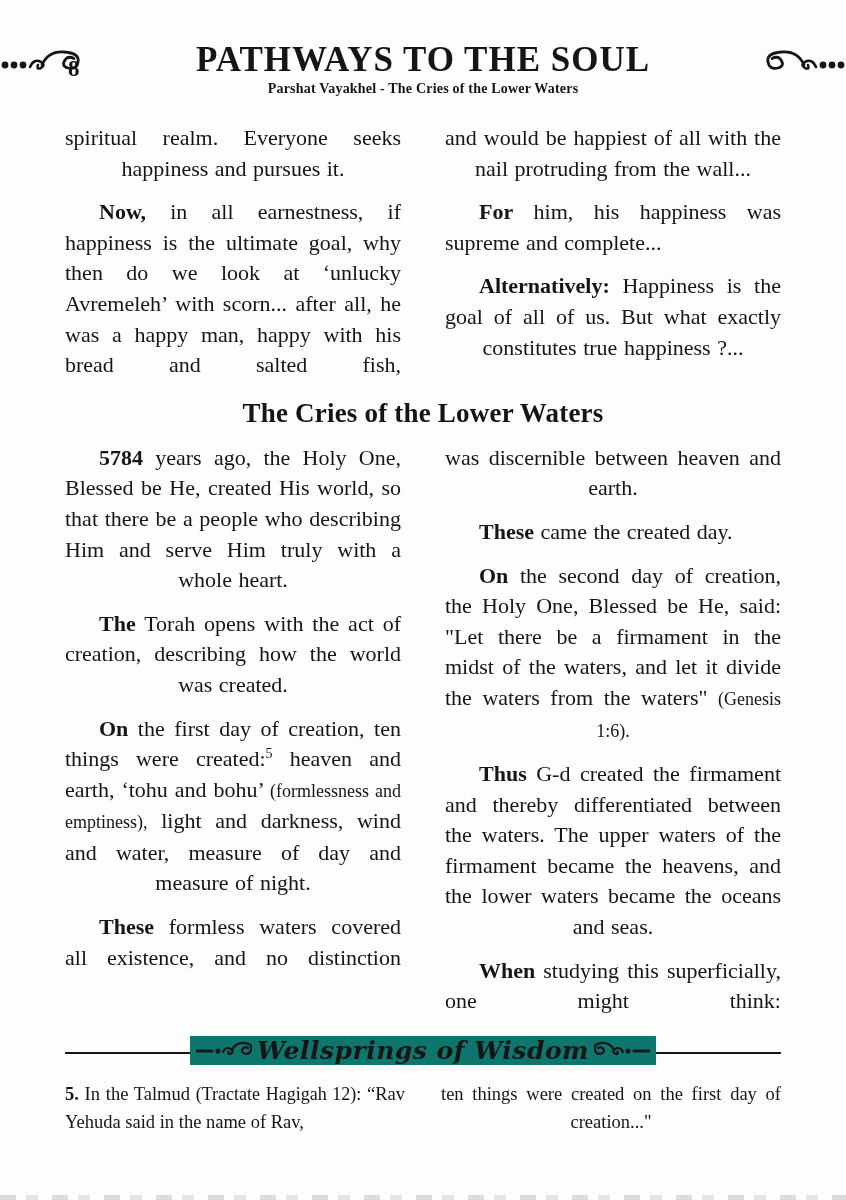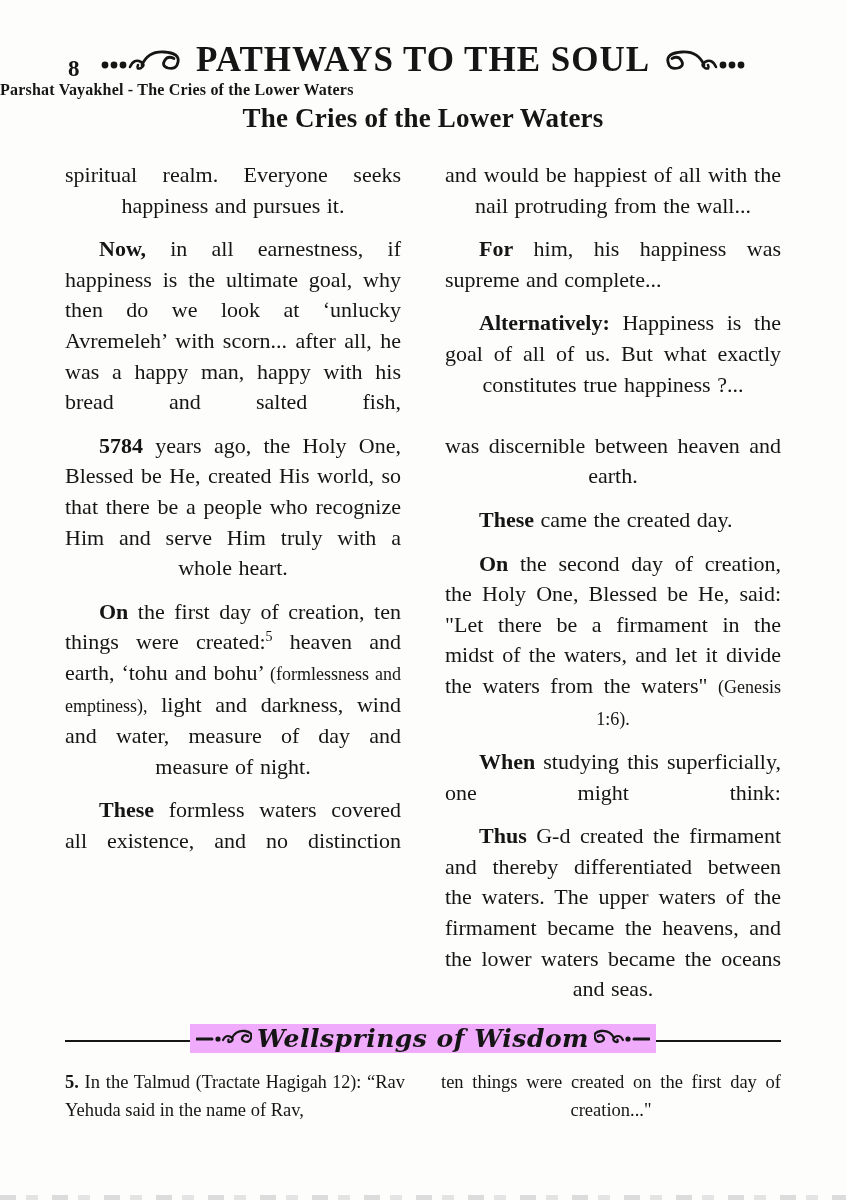--- a/index.html
+++ b/index.html
@@ -13,31 +13,31 @@
     overflow:hidden;
     box-sizing:border-box;
   }
   
   .header { position:relative; padding-top:42px; }
   .page-num {
     position:absolute; left:68px; top:56px;
     font-size:23px; font-weight:bold;
   }
   .title-row {
-    display:flex; justify-content:center; align-items:center; gap:8px;
+    display:flex; justify-content:space-between; align-items:center; gap:8px;
     line-height:1;
   }
   .title {
     font-size:35px; font-weight:bold; letter-spacing:1px;
     white-space:nowrap;
   }
   .flourish { display:block; }
   .flourish.flip { transform:scaleX(-1); }
   .subtitle {
-    text-align:left; font-size:16px; font-weight:bold;
+    text-align:center; font-size:14px; font-weight:bold;
     margin-top:4px; letter-spacing:0.2px;
   }
   
   .content { padding:0 65px; }
   .cols { display:flex; gap:44px; }
   .col { flex:1 1 0; min-width:0; }
   .content p {
     margin:0 0 13px 0;
     font-size:22px; line-height:30.6px;
     text-align:justify;
@@ -55,21 +55,21 @@
     margin:4px 0 14px 0; letter-spacing:0.2px;
   }
   
   .divider { position:relative; margin:6px 65px 8px 65px; height:34px; }
   .divider-rule {
     position:absolute; left:0; right:0; top:16px;
     border-top:2.5px solid #161616;
   }
   .divider-label {
     position:absolute; left:50%; top:0; transform:translateX(-50%);
-    background:#f0abfc; padding:0 6px;
+    background:#0f766e; padding:0 6px;
     display:flex; align-items:center; gap:5px;
     white-space:nowrap;
   }
   .divider-text {
     font-size:25px; font-weight:bold; font-style:italic;
     font-family:"DejaVu Serif","Liberation Serif",serif;
     letter-spacing:0.5px;
   }
   .footnotes { padding:2px 65px 0 65px; }
   .footnotes .cols { gap:36px; }
@@ -118,51 +118,52 @@
           </g>
           <path d="M30 23 q4 -9 11 -5 q5 3 0 6 q-5 2 -3 -3" fill="none" stroke="#151515" stroke-width="2.6" stroke-linecap="round"></path>
           <path d="M42 21 q6 -14 22 -13 q16 1 14 10 q-1.5 8 -10 6 q-7 -2 -3 -8 q3 -4.5 9 -1.5" fill="none" stroke="#151515" stroke-width="2.8" stroke-linecap="round"></path>
         </svg>
       </span>
     </div>
 
     <div class="subtitle">Parshat Vayakhel - The Cries of the Lower Waters</div>
   </div>
 
-  <div class="content">
-    <div class="section-heading">The Cries of the Lower Waters</div>
-  </div>
-
   <div class="content section1">
     <div class="cols">
       <div class="col">
         <p class="clast"><span>spiritual realm. Everyone seeks happiness and pursues it.</span></p>
         <p class="ind jlast"><span class="lead">Now,</span><span> in all earnestness, if happiness is the ultimate goal, why then do we look at ‘unlucky Avremeleh’ with scorn... after all, he was a happy man, happy with his bread and salted fish,</span></p>
       </div>
       <div class="col">
         <p class="clast"><span>and would be happiest of all with the nail protruding from the wall...</span></p>
         <p class="ind"><span class="lead">For</span><span> him, his happiness was supreme and complete...</span></p>
         <p class="ind clast"><span class="lead">Alternatively:</span><span> Happiness is the goal of all of us. But what exactly constitutes true happiness ?...</span></p>
       </div>
     </div>
   </div>
 
   <div class="content">
+    <div class="section-heading">The Cries of the Lower Waters</div>
+  </div>
+
+  <div class="content">
     <div class="cols">
       <div class="col">
-        <p class="ind clast"><span class="lead">5784</span><span> years ago, the Holy One, Blessed be He, created His world, so that there be a people who recognize Him and serve Him truly with a whole heart.</span></p>
+        <p class="ind clast"><span class="lead">5784</span><span> years ago, the Holy One, Blessed be He, created His world, so that there be a people who describing Him and serve Him truly with a whole heart.</span></p>
+        <p class="ind clast"><span class="lead">The</span><span> Torah opens with the act of creation, describing how the world was created.</span></p>
         <p class="ind clast"><span class="lead">On</span><span> the first day of creation, ten things were created:</span><sup class="fnref">5</sup><span> heaven and earth, ‘tohu and bohu’ </span><span class="smalltxt">(formlessness and emptiness),</span><span> light and darkness, wind and water, measure of day and measure of night.</span></p>
         <p class="ind jlast"><span class="lead">These</span><span> formless waters covered all existence, and no distinction</span></p>
       </div>
       <div class="col">
         <p class="clast"><span>was discernible between heaven and earth.</span></p>
         <p class="ind"><span class="lead">These</span><span> came the created day.</span></p>
         <p class="ind clast"><span class="lead">On</span><span> the second day of creation, the Holy One, Blessed be He, said: "Let there be a firmament in the midst of the waters, and let it divide the waters from the waters" </span><span class="smalltxt">(Genesis 1:6).</span></p>
+        <p class="ind clast"><span class="lead">Thus</span><span> G-d created the firmament and thereby differentiated between the waters. The upper waters of the firmament became the heavens, and the lower waters became the oceans and seas.</span></p>
         <p class="ind jlast"><span class="lead">When</span><span> studying this superficially, one might think:</span></p>
-        <p class="ind clast"><span class="lead">Thus</span><span> G-d created the firmament and thereby differentiated between the waters. The upper waters of the firmament became the heavens, and the lower waters became the oceans and seas.</span></p>
       </div>
     </div>
   </div>
 
   <div class="divider">
     <div class="divider-rule"></div>
     <div class="divider-label">
       <span>
         <svg class="flourish" width="56" height="24" viewBox="0 0 56 24">
           <path d="M1 13 L16 13" stroke="#161616" stroke-width="3" stroke-linecap="round"></path>

